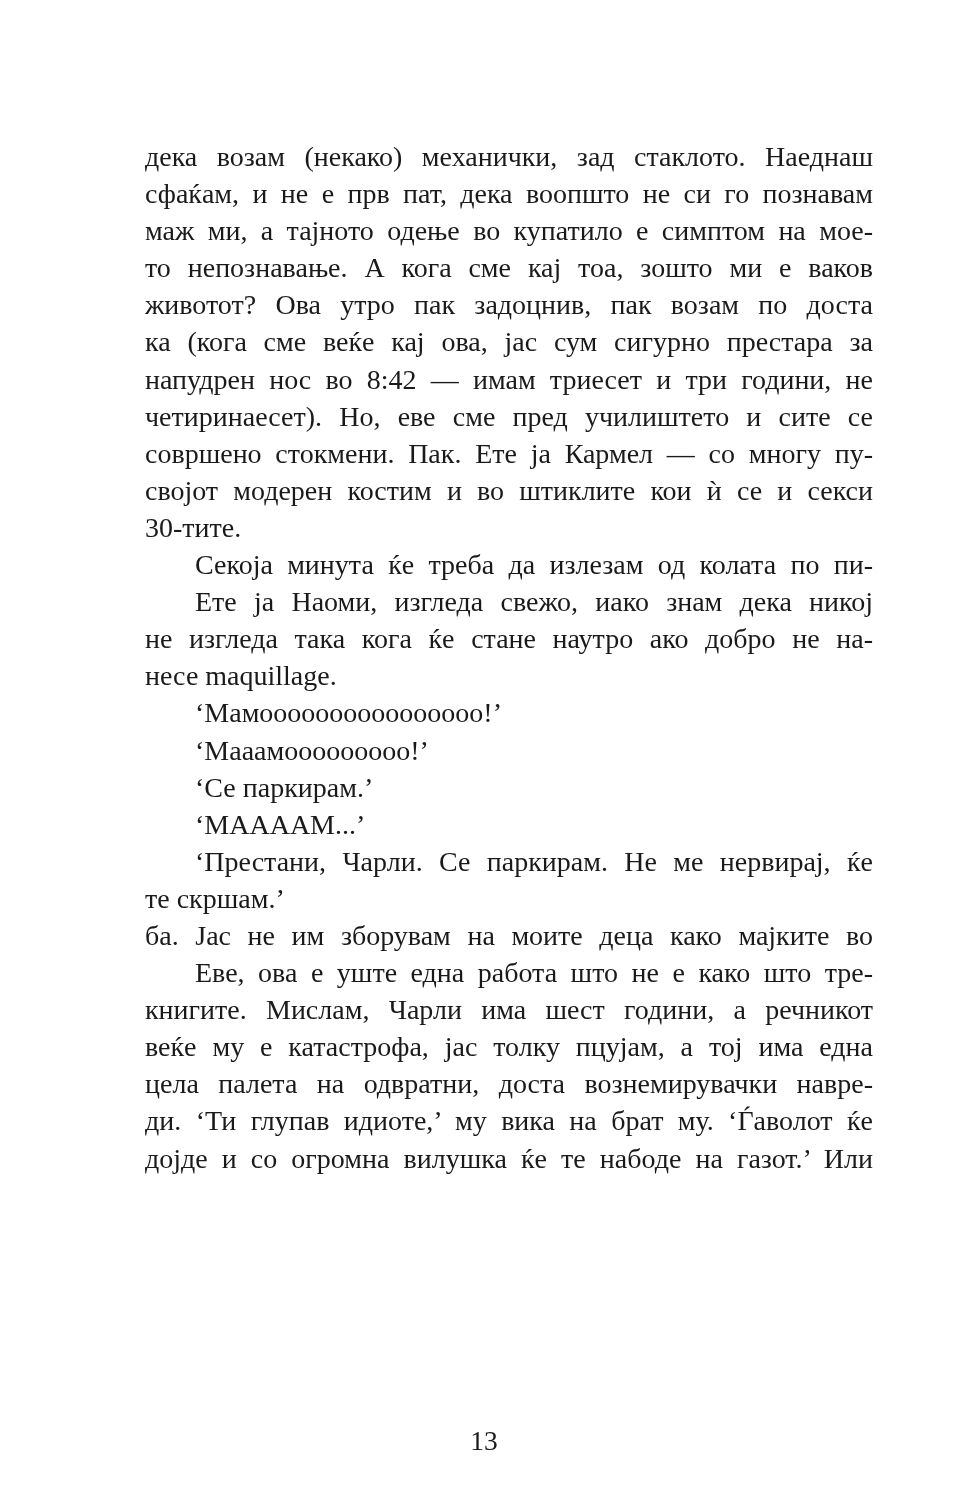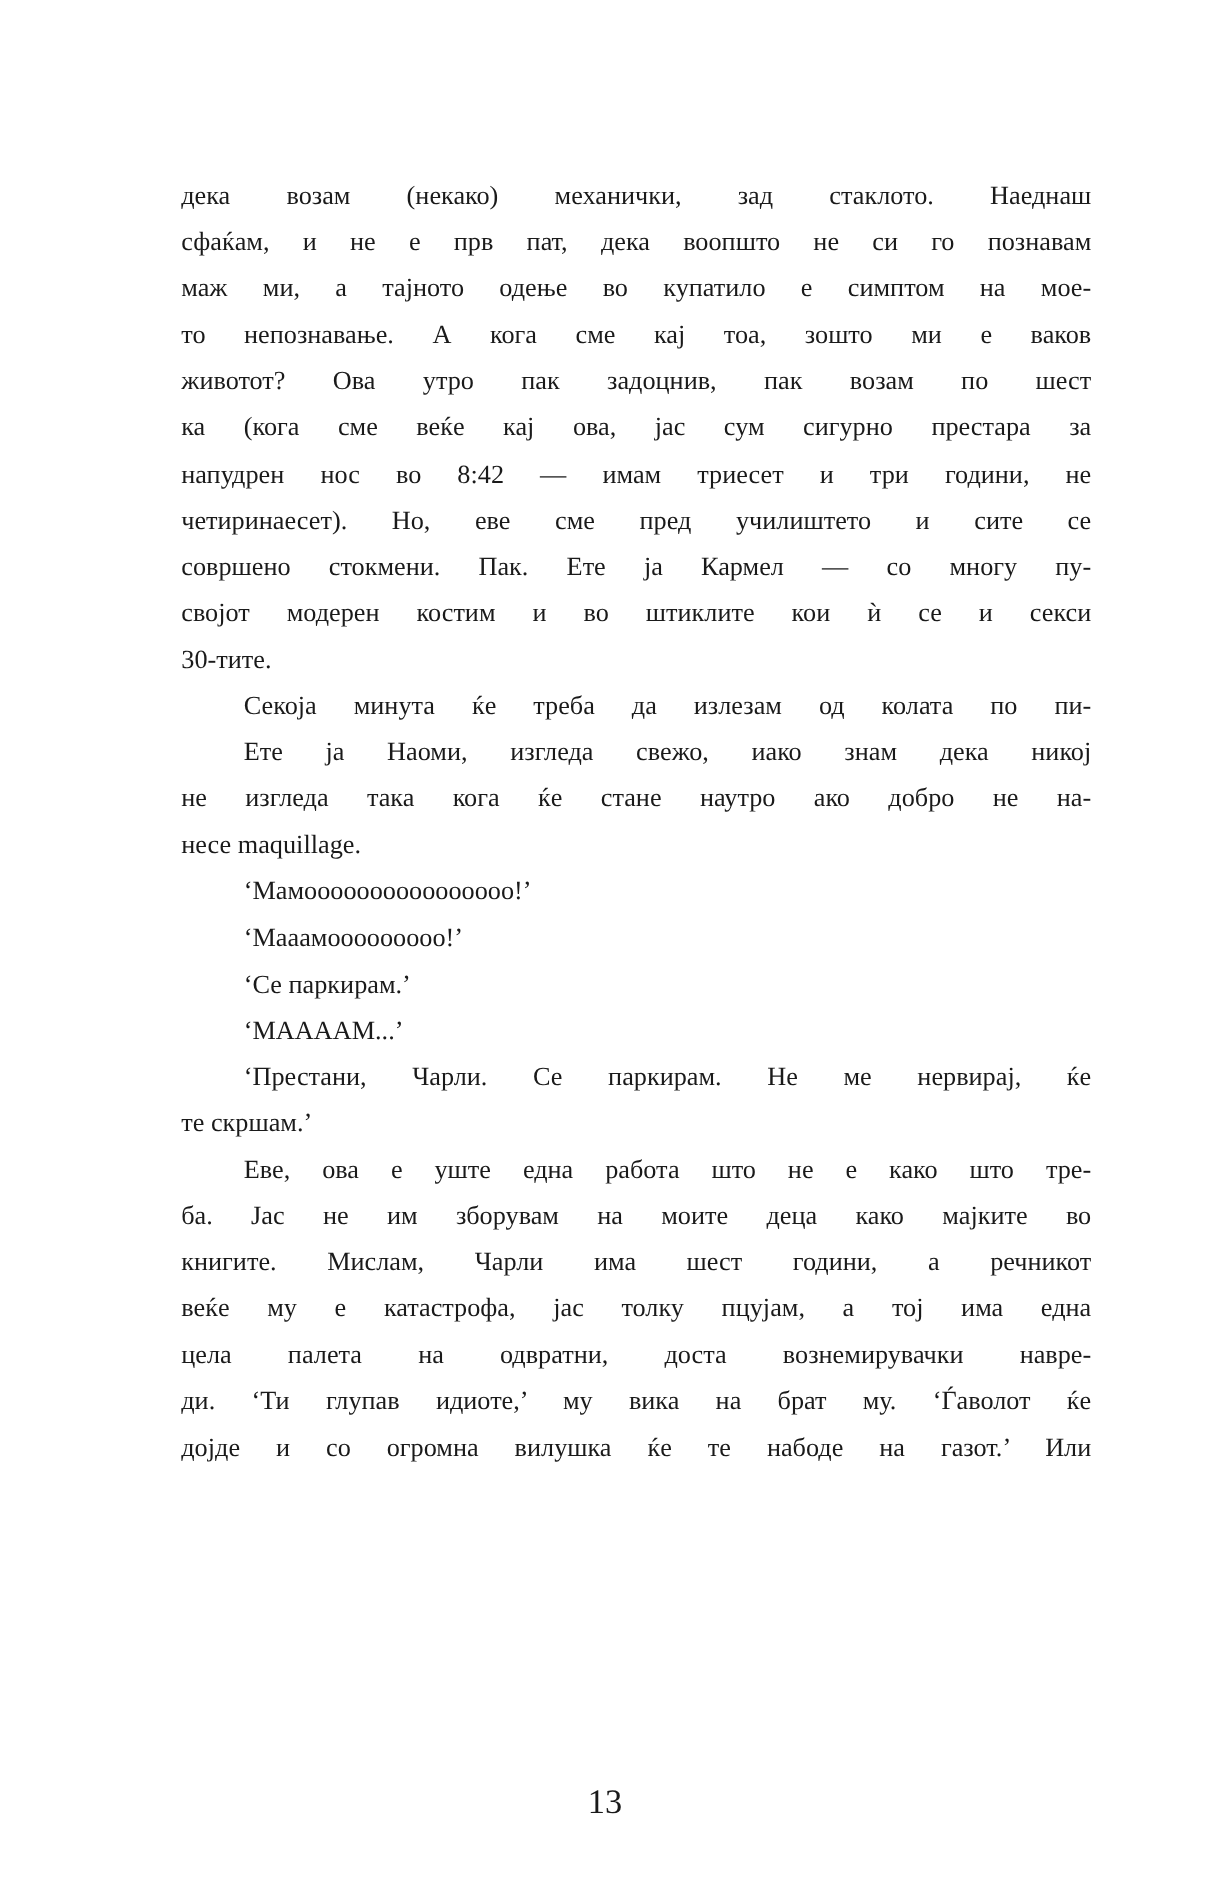--- a/index.html
+++ b/index.html
@@ -16,21 +16,21 @@
       color: #1a1a1a;
     }
     .page {
       position: absolute;
       left: 145px;
       top: 138px;
       width: 728px;
     }
     .line {
       display: block;
-      font-size: 21px;
+      font-size: 28px;
       line-height: 37.1px;
       height: 37.1px;
       white-space: nowrap;
       text-align: justify;
       text-align-last: justify;
       overflow: visible;
     }
     .line.last {
       text-align: center;
       text-align-last: left;
@@ -55,39 +55,39 @@
     }
   </style>
 </head>
 <body>
 
 <div class="page" id="page-body">
     <div class="line full">дека возам (некако) механички, зад стаклото. Наеднаш</div>
     <div class="line full">сфаќам, и не е прв пат, дека воопшто не си го познавам</div>
     <div class="line full">маж ми, а тајното одење во купатило е симптом на мое-</div>
     <div class="line full">то непознавање. А кога сме кај тоа, зошто ми е ваков</div>
-    <div class="line full">животот? Ова утро пак задоцнив, пак возам по шест</div>
+    <div class="line full">животот? Ова утро пак задоцнив, пак возам по доста</div>
     <div class="line full">ка (кога сме веќе кај ова, јас сум сигурно престара за</div>
     <div class="line full">напудрен нос во 8:42 — имам триесет и три години, не</div>
     <div class="line full">четиринаесет). Но, еве сме пред училиштето и сите се</div>
     <div class="line full">совршено стокмени. Пак. Ете ја Кармел — со многу пу-</div>
     <div class="line full">својот модерен костим и во штиклите кои ѝ се и секси</div>
     <div class="line last">30-тите.</div>
     <div class="line indent full">Секоја минута ќе треба да излезам од колата по пи-</div>
     <div class="line indent full">Ете ја Наоми, изгледа свежо, иако знам дека никој</div>
     <div class="line full">не изгледа така кога ќе стане наутро ако добро не на-</div>
     <div class="line last">несе maquillage.</div>
     <div class="line indent last">‘Мамоооооооооооооооо!’</div>
     <div class="line indent last">‘Мааамооооооооо!’</div>
     <div class="line indent last">‘Се паркирам.’</div>
     <div class="line indent last">‘МААААМ...’</div>
     <div class="line indent full">‘Престани, Чарли. Се паркирам. Не ме нервирај, ќе</div>
     <div class="line last">те скршам.’</div>
+    <div class="line full">ба. Јас не им зборувам на моите деца како мајките во</div>
     <div class="line indent full">Еве, ова е уште една работа што не е како што тре-</div>
-    <div class="line full">ба. Јас не им зборувам на моите деца како мајките во</div>
     <div class="line full">книгите. Мислам, Чарли има шест години, а речникот</div>
     <div class="line full">веќе му е катастрофа, јас толку пцујам, а тој има една</div>
     <div class="line full">цела палета на одвратни, доста вознемирувачки навре-</div>
     <div class="line full">ди. ‘Ти глупав идиоте,’ му вика на брат му. ‘Ѓаволот ќе</div>
     <div class="line full">дојде и со огромна вилушка ќе те набоде на газот.’ Или</div>
   </div>
 
 <div class="page-number">13</div>
 
 </body></html>

